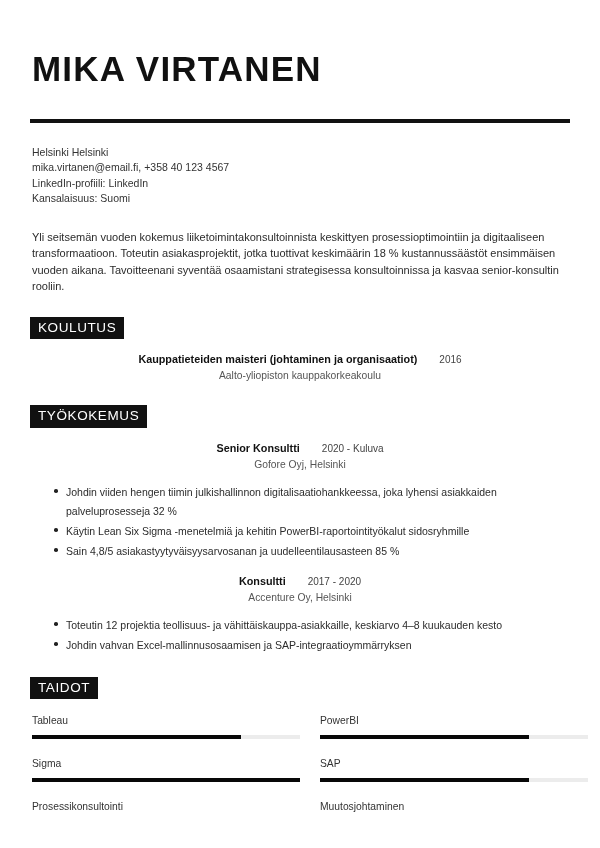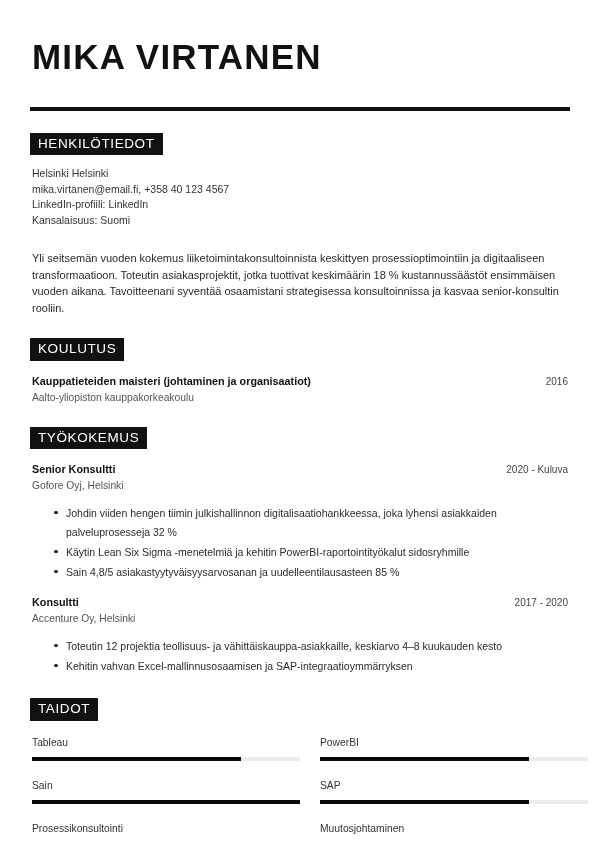--- a/index.html
+++ b/index.html
@@ -12,21 +12,21 @@
     font-family: "Liberation Sans", sans-serif;
     color: #1a1a1a;
     -webkit-font-smoothing: antialiased;
   }
   .page {
     position: relative;
     width: 600px;
     height: 848px;
     background: #ffffff;
     box-sizing: border-box;
-    padding: 38px 30px 0 30px;
+    padding: 50px 30px 0 30px;
     overflow: hidden;
   }
 
   
   .name {
     font-size: 35px;
     font-weight: 700;
     letter-spacing: 1.2px;
     line-height: 1.1;
     color: #111111;
@@ -79,41 +79,42 @@
     text-align: left;
   }
 
   
   .entry {
     margin-top: 13px;
     padding: 0 2px;
   }
   .entry-head {
     display: flex;
-    justify-content: space-between;
+    justify-content: center;
     align-items: baseline;
     gap: 22px;
   }
   .entry-title {
     font-size: 10.8px;
     font-weight: 700;
     color: #111111;
     line-height: 15px;
   }
   .entry-date {
     font-size: 10px;
     color: #444444;
     white-space: nowrap;
     line-height: 15px;
   }
   .entry-sub {
     font-size: 10.3px;
     color: #555555;
     line-height: 15px;
     margin-top: 1px;
+    text-align: center;
   }
   .bullets {
     margin: 11px 0 0 0;
     padding: 0 0 0 22px;
     list-style: none;
   }
   .bullets li {
     position: relative;
     font-size: 10.5px;
     line-height: 19px;
@@ -166,21 +167,20 @@
 </style>
 </head>
 <body>
 
 <div class="page">
 
   <h1 class="name">MIKA VIRTANEN</h1>
   <div class="top-rule"></div>
 
   <div class="section">
-    <span class="section-badge">HENKILÖTIEDOT</span>
     <ul class="contact-list" id="contact-list">
         <li>Helsinki Helsinki</li>
         <li>mika.virtanen@email.fi, +358 40 123 4567</li>
         <li>LinkedIn-profiili: LinkedIn</li>
         <li>Kansalaisuus: Suomi</li>
       </ul>
   </div>
 
   <div class="section">
     <p class="summary-text">Yli seitsemän vuoden kokemus liiketoimintakonsultoinnista keskittyen prosessioptimointiin ja digitaaliseen transformaatioon. Toteutin asiakasprojektit, jotka tuottivat keskimäärin 18 % kustannussäästöt ensimmäisen vuoden aikana. Tavoitteenani syventää osaamistani strategisessa konsultoinnissa ja kasvaa senior-konsultin rooliin.</p>
@@ -215,21 +215,21 @@
           </ul>
         </div>
         <div class="entry">
           <div class="entry-head">
             <div class="entry-title">Konsultti</div>
             <div class="entry-date">2017 - 2020</div>
           </div>
           <div class="entry-sub">Accenture Oy, Helsinki</div>
           <ul class="bullets">
             <li>Toteutin 12 projektia teollisuus- ja vähittäiskauppa-asiakkaille, keskiarvo 4–8 kuukauden kesto</li>
-            <li>Kehitin vahvan Excel-mallinnusosaamisen ja SAP-integraatioymmärryksen</li>
+            <li>Johdin vahvan Excel-mallinnusosaamisen ja SAP-integraatioymmärryksen</li>
           </ul>
         </div>
       </div>
   </div>
 
   <div class="section">
     <span class="section-badge">TAIDOT</span>
     <div class="skills-grid" id="skills-grid">
         <div class="skill">
           <div class="skill-label">Tableau</div>
@@ -237,21 +237,21 @@
             <div class="skill-fill" style="width: 78%;"></div>
           </div>
         </div>
         <div class="skill">
           <div class="skill-label">PowerBI</div>
           <div class="skill-track">
             <div class="skill-fill" style="width: 78%;"></div>
           </div>
         </div>
         <div class="skill">
-          <div class="skill-label">Sain</div>
+          <div class="skill-label">Sigma</div>
           <div class="skill-track">
             <div class="skill-fill" style="width: 100%;"></div>
           </div>
         </div>
         <div class="skill">
           <div class="skill-label">SAP</div>
           <div class="skill-track">
             <div class="skill-fill" style="width: 78%;"></div>
           </div>
         </div>

